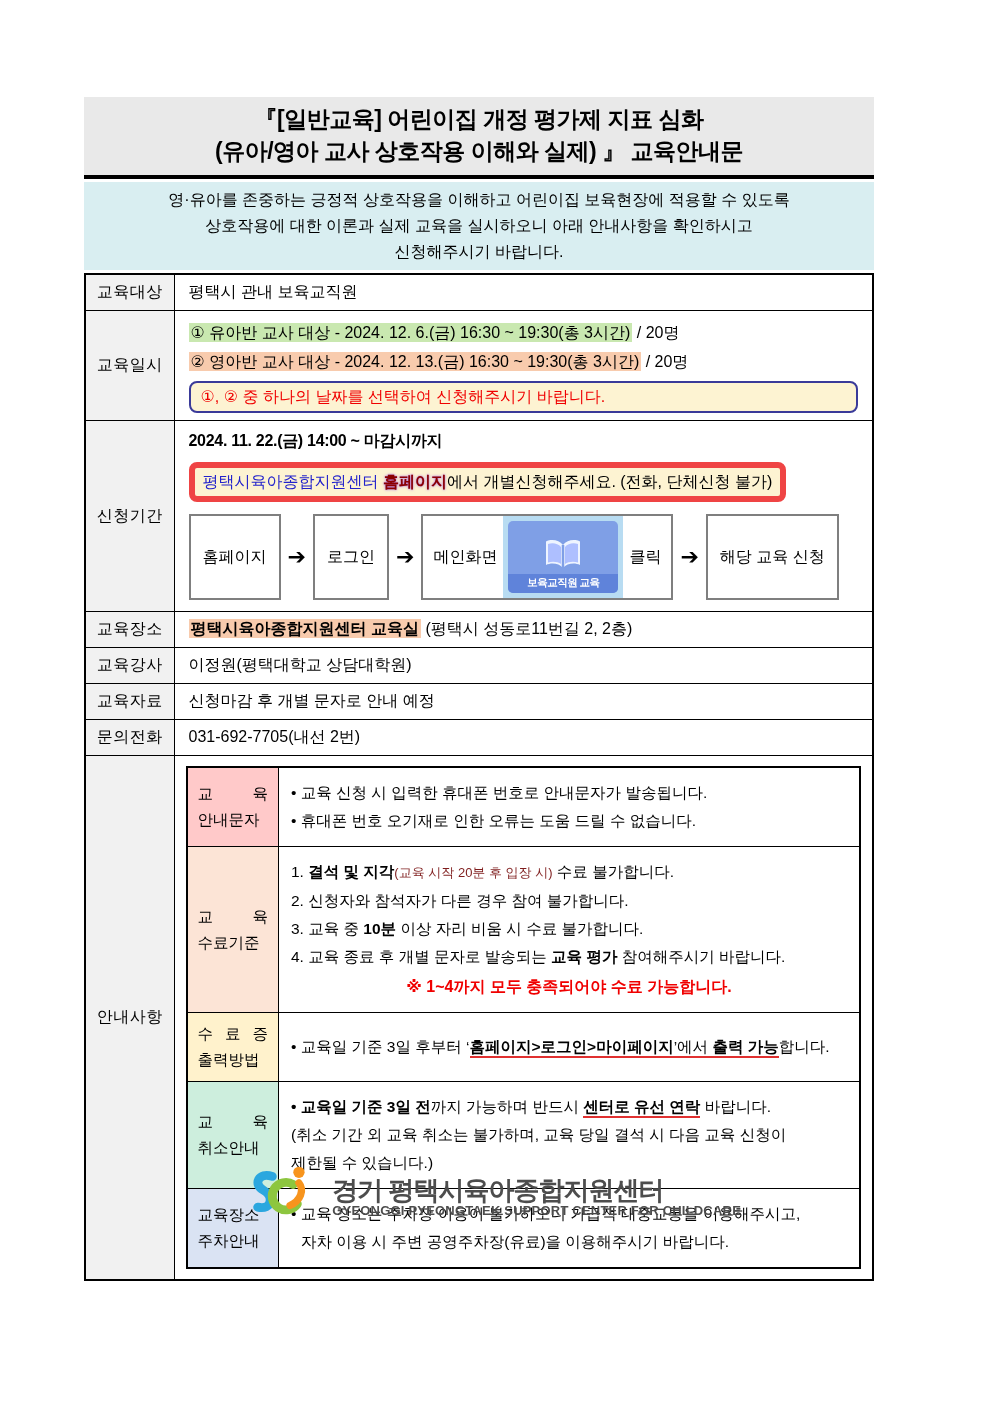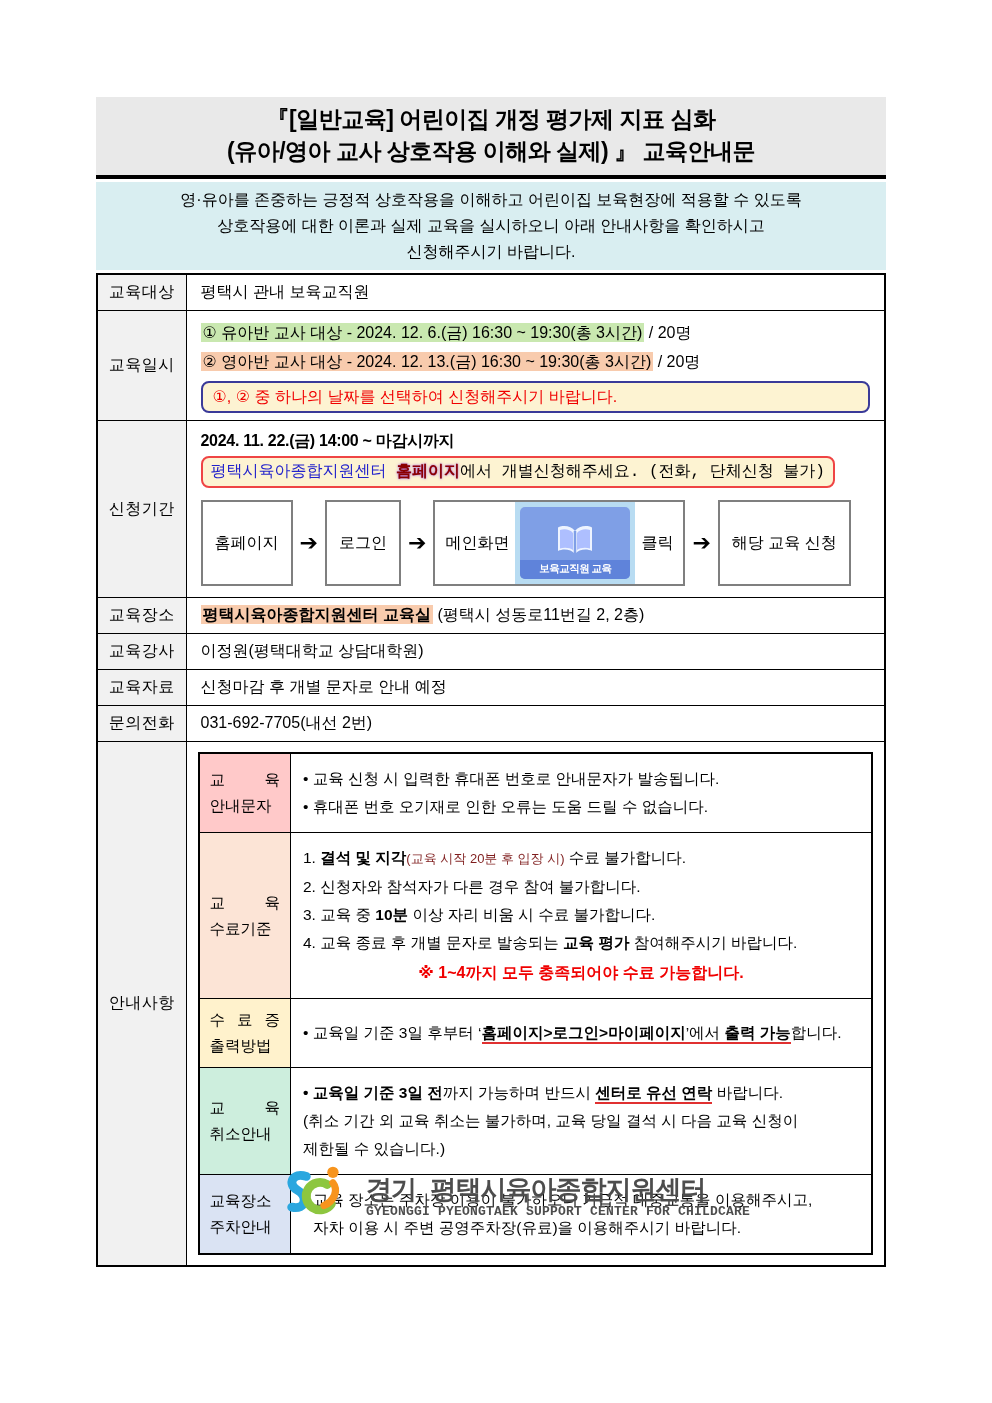--- a/index.html
+++ b/index.html
@@ -2,21 +2,21 @@
 <html><head>
 <meta charset="utf-8">
 <style>
   * { margin:0; padding:0; box-sizing:border-box; }
   html,body { background:#ffffff; }
   body {
     width:992px; height:1403px; position:relative;
     font-family:"Liberation Sans","DejaVu Sans",sans-serif;
     color:#000;
   }
-  .page { position:absolute; left:96px; top:97px; width:790px; }
+  .page { position:absolute; left:84px; top:97px; width:790px; }
 
   
   .title-block {
     background:#e9e9e9; border-bottom:4px solid #000;
     text-align:center; padding:6px 4px 8px 4px;
   }
   .title-block div { font-size:23px; font-weight:bold; line-height:32px; letter-spacing:-0.5px; }
 
   
   .intro-box {
@@ -38,22 +38,22 @@
   .hl-orange-bold { background:#f8cbad; font-weight:bold; padding:1px 2px; }
 
   .sched-line { line-height:29px; }
   .notice-box {
     border:2px solid #3a3a99; border-radius:8px; background:#fdf3d2;
     color:#f00000; padding:2px 10px; margin-top:5px; font-size:16px; line-height:24px;
   }
 
   .apply-period { font-weight:bold; line-height:26px; letter-spacing:-0.3px; }
   .apply-box {
-    border:2px solid #ef4444; border-radius:8px; background:#fdf3d2;
-    padding:2px 8px; margin-top:2px; display:inline-block; font-size:16px; line-height:24px;font-family:Liberation Mono, monospace;
+    border:6px solid #ef4444; border-radius:8px; background:#fdf3d2;
+    padding:2px 8px; margin-top:8px; display:inline-block; font-size:16px; line-height:24px;
   }
   .apply-center { color:#2222cc; }
   .apply-homepage {
     color:#8b0000; font-weight:bold;
     text-shadow:0 0 3px #b173d9, 0 0 1px #b173d9;
   }
 
   .flow { display:flex; align-items:center; margin-top:12px; margin-bottom:4px; }
   .flow-box {
     border:2px solid #7f7f7f; background:#fff; height:86px;
@@ -92,22 +92,22 @@
   .head-mint { background:#cdeedd; }
   .head-lavender { background:#dae3f3; }
 
   .blue-small { color:#7f1d1d; font-size:13px; }
   .red-note { color:#f00000; font-weight:bold; text-align:center; font-size:16px; margin-top:2px; }
   .red-underline { border-bottom:2px solid #e03030; padding-bottom:1px; }
   b.k { font-weight:bold; }
 
   
   .footer {
-    position:absolute; left:96px; top:1163px; width:654px;
-    display:flex; justify-content:flex-end; align-items:center;font-family:Liberation Mono, monospace;
+    position:absolute; left:87px; top:1163px; width:654px;
+    display:flex; justify-content:flex-end; align-items:center;
   }
   .logo-mark { margin-right:8px; }
   .logo-text .kr { font-size:26px; font-weight:bold; color:#4d4d4d; letter-spacing:-1px; line-height:28px; }
   .logo-text .en { font-size:13px; font-weight:bold; color:#4d4d4d; letter-spacing:0.2px; line-height:14px; }
 </style>
 </head>
 <body>
 
 <div class="page">
 

